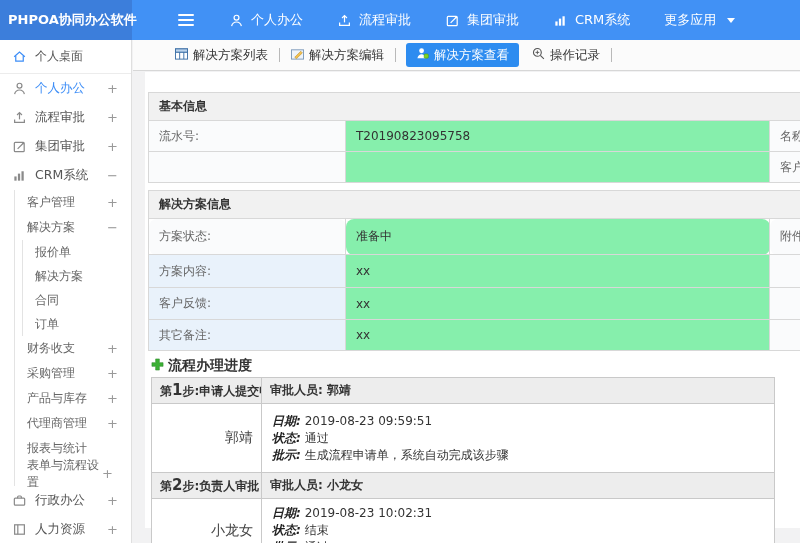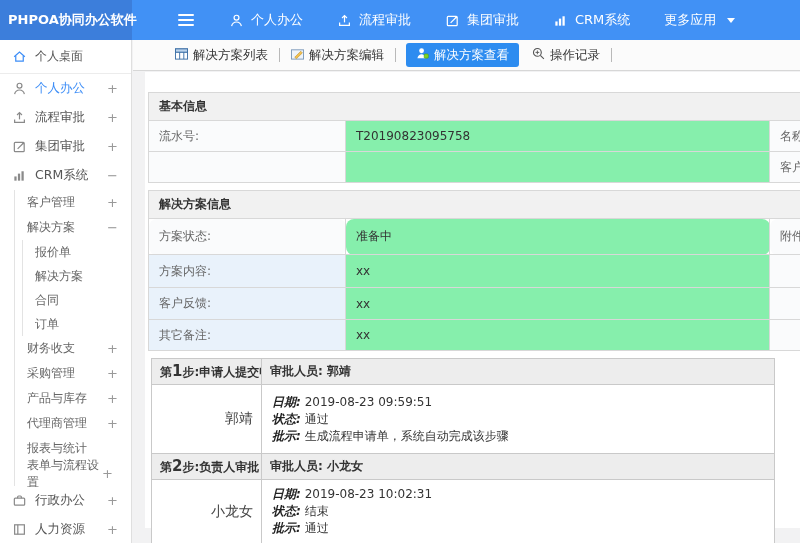--- a/index.html
+++ b/index.html
@@ -349,20 +349,26 @@
         <td class="lbl"></td>
       </tr>
       <tr class="h30">
         <td class="lbl blue">其它备注:</td>
         <td class="val">xx</td>
         <td class="lbl"></td>
       </tr>
     </tbody>
       </table>
 
+    <div class="proc-title">
+      <span><svg width="13" height="13" viewBox="0 0 14 14">
+            <path d="M5 1h4v4h4v4H9v4H5V9H1V5h4z" fill="#3cb035" stroke="#2e8c2a" stroke-width="0.6"></path>
+          </svg></span>
+      <span>流程办理进度</span>
+    </div>
 
     <table class="proc-table">
       <colgroup>
           <col style="width:110px">
           <col>
         </colgroup>
       <tbody>
           <tr class="step-head rh26">
         <td class="step-name"><span>第</span><span class="num">1</span><span>步:申请人提交申请</span></td>
         <td class="step-approver"><b>审批人员:</b> <span>郭靖</span></td>

